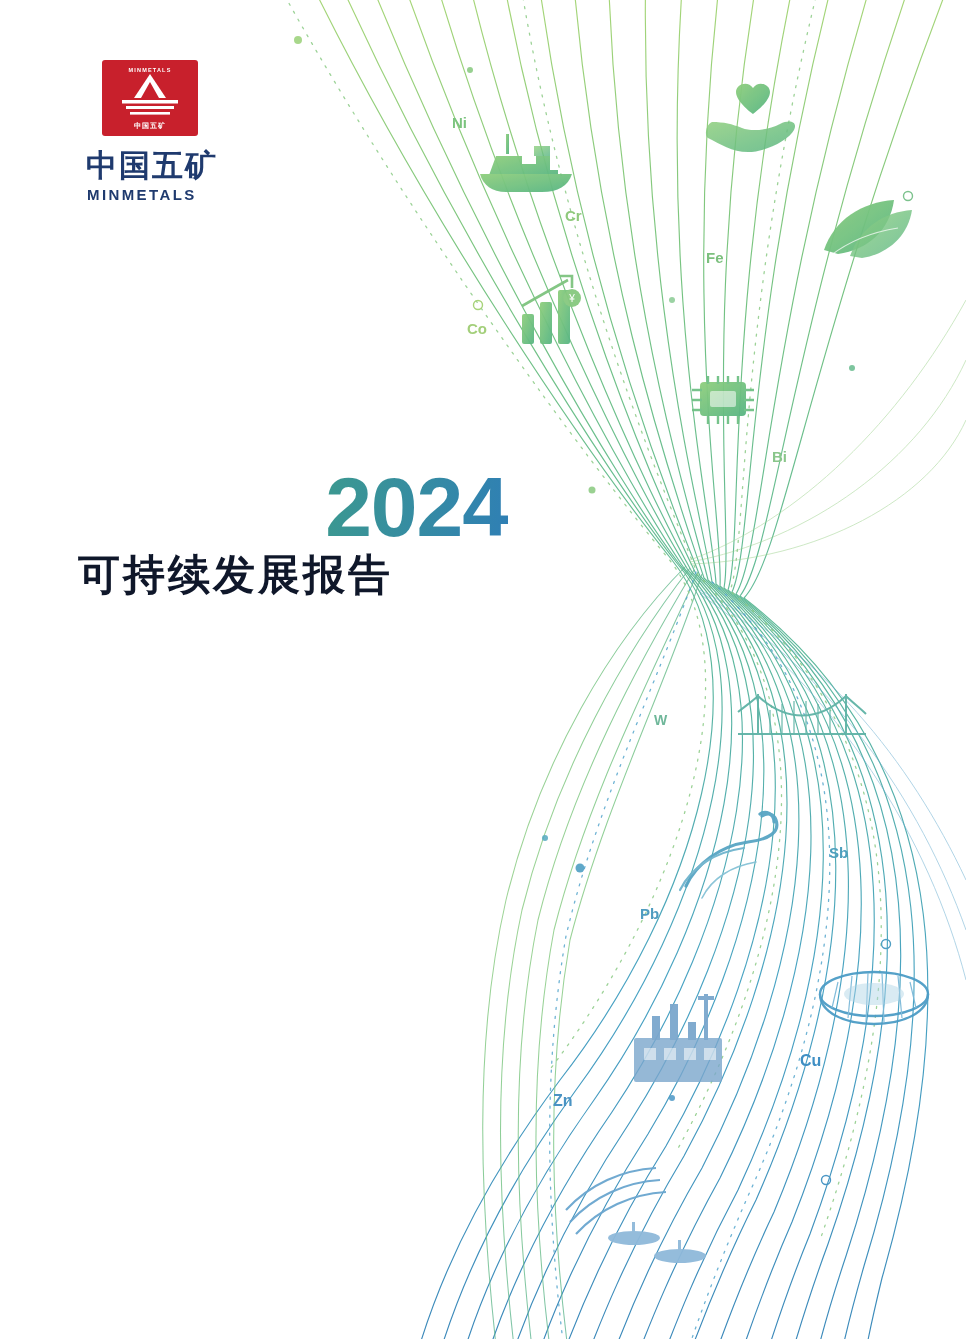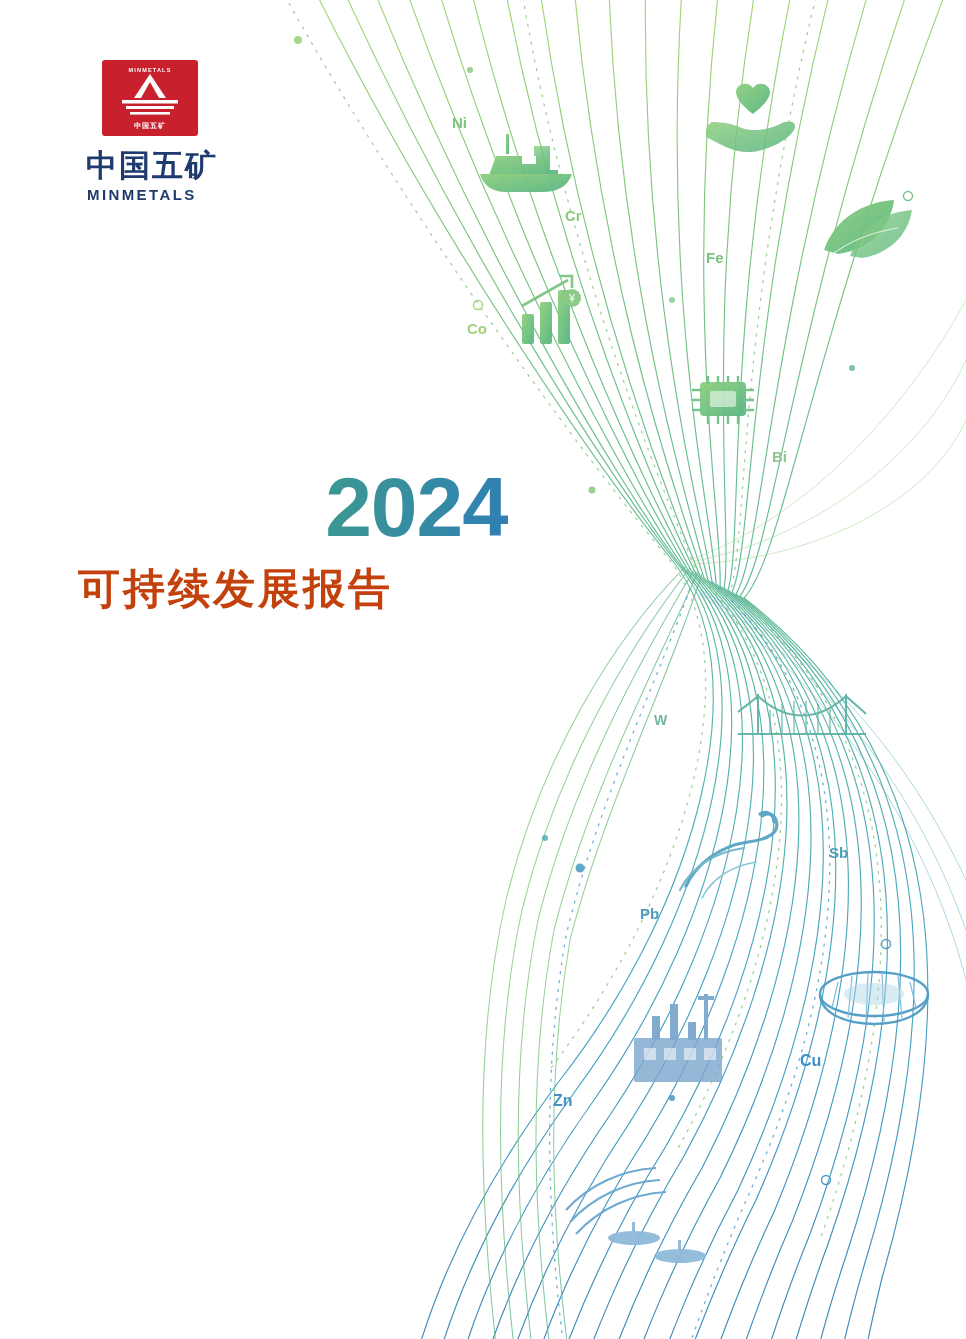--- a/index.html
+++ b/index.html
@@ -70,24 +70,24 @@
     line-height:0.95;
     letter-spacing:-1px;
     background:linear-gradient(100deg,#4aa96c 0%, #3f9f86 45%, #2f7fb5 100%);
     -webkit-background-clip:text;
     background-clip:text;
     color:transparent;
     font-family:"Liberation Sans",sans-serif;
     text-align:right;
   }
   .subtitle{
-    margin-top:18px;
+    margin-top:4px;
     font-size:42px;
     font-weight:bold;
-    color:#c2410c;
+    color:#0f172a;
     letter-spacing:3px;
     line-height:1.1;
     font-family:"Liberation Sans","DejaVu Sans",sans-serif;
   }
 
   .el-label{
     font-weight:bold;
     font-family:"Liberation Sans",sans-serif;
   }
 </style>

